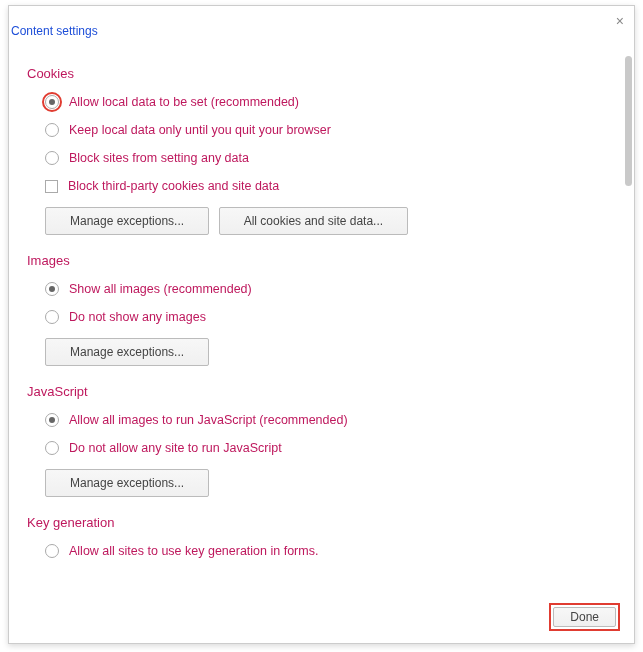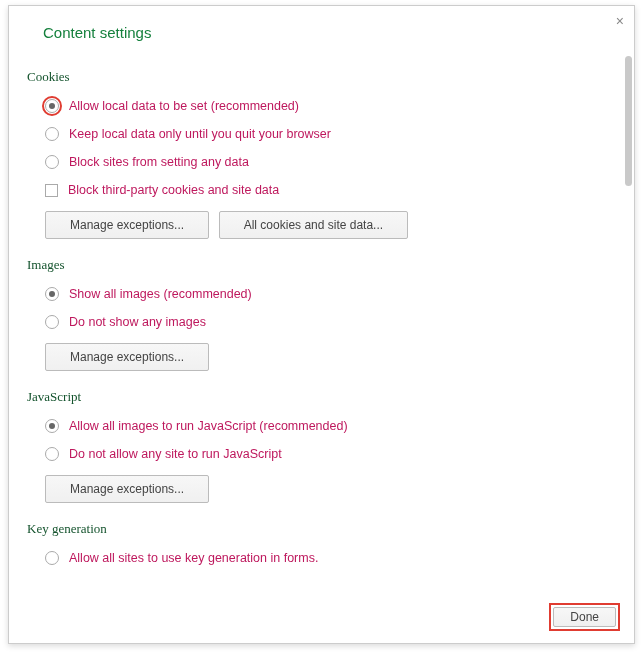--- a/index.html
+++ b/index.html
@@ -31,24 +31,24 @@
       top: 8px;
       right: 10px;
       font-size: 14px;
       color: #888;
       cursor: pointer;
       line-height: 1;
       background: none;
       border: none;
     }
     .dialog-title {
-      font-size: 15px;
+      font-size: 12px;
       font-weight: normal;
-      color: #15803d;
-      padding: 18px 0 0 34px;
+      color: #1d4ed8;
+      padding: 18px 0 0 2px;
     }
     .content {
       padding: 10px 18px 0 18px;
       overflow-y: auto;
       height: 560px;
     }
     .scrollbar-track {
       position: absolute;
       top: 50px;
       right: 2px;
@@ -56,23 +56,22 @@
       height: 130px;
       background: #c9c9c9;
       border-radius: 4px;
     }
     .section {
       margin-top: 18px;
     }
     .section-title {
       font-size: 13px;
       font-weight: normal;
-      color: #14532d;
+      color: #be185d;
       margin-bottom: 10px;
-      font-family: Liberation Serif, serif;
     }
     .option-row {
       display: flex;
       align-items: center;
       margin: 6px 0 6px 18px;
       min-height: 22px;
       cursor: pointer;
     }
     .radio {
       width: 14px;

